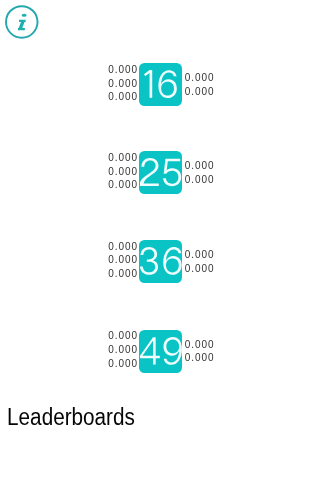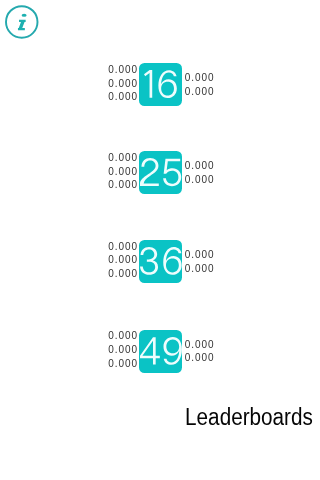--- a/index.html
+++ b/index.html
@@ -76,21 +76,21 @@
     top: 8.0px;
     text-align: left;
   }
 
   
   #leaderboards {
     position: absolute;
     left: 0;
     top: 403.5px;
     width: 320px;
-    text-align: right;
+    text-align: left;
     cursor: pointer;
     line-height: 1.2;
   }
   #leaderboards > span {
     display: inline-block;
     font-family: "Liberation Sans", sans-serif;
     font-size: 23px;
     font-weight: 400;
     color: #050505;
     letter-spacing: 0px;

